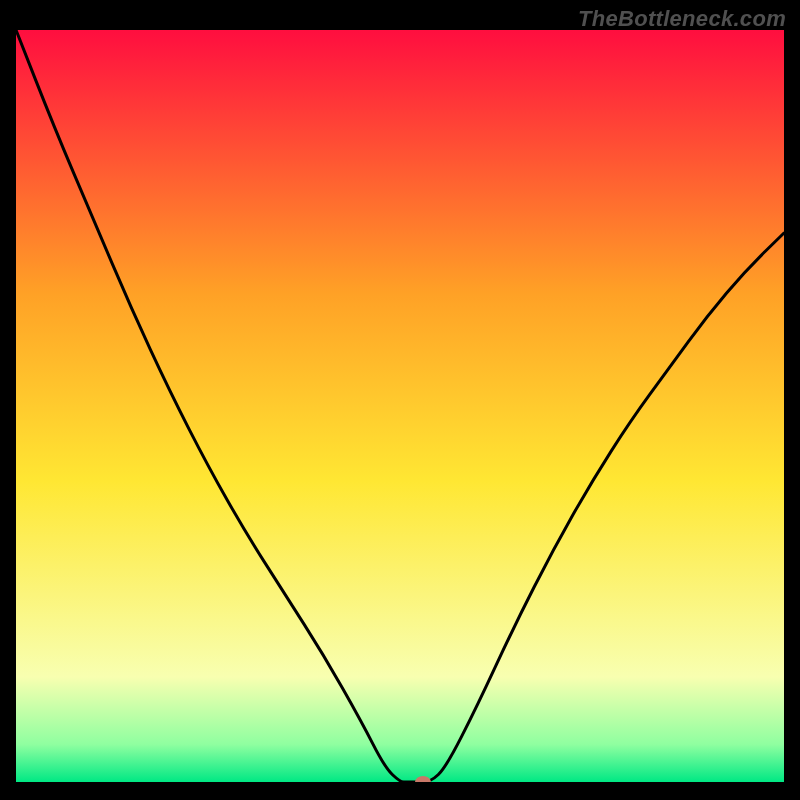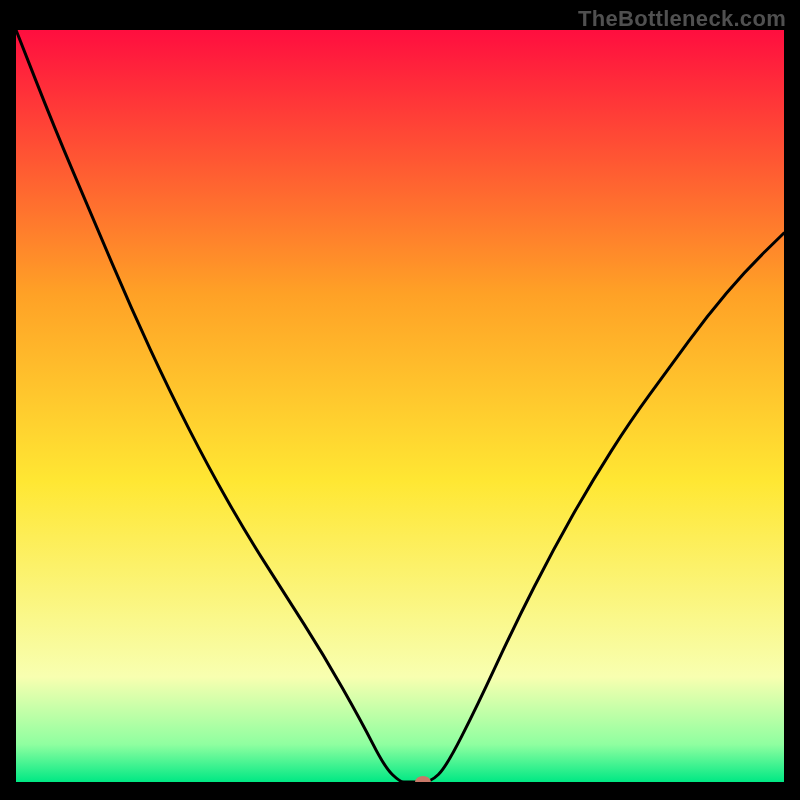--- a/index.html
+++ b/index.html
@@ -9,20 +9,21 @@
     height: 800px;
     background: #000;
     font-family: Arial, Helvetica, sans-serif;
   }
   .outer {
     width: 800px;
     height: 800px;
     background: #000;
     position: relative;
     box-sizing: border-box;
+    font-style: italic;
   }
   .watermark {
     position: absolute;
     top: 6px;
     right: 14px;
     color: #505050;
     font-size: 22px;
     font-weight: 600;
     letter-spacing: 0.3px;
     z-index: 5;

